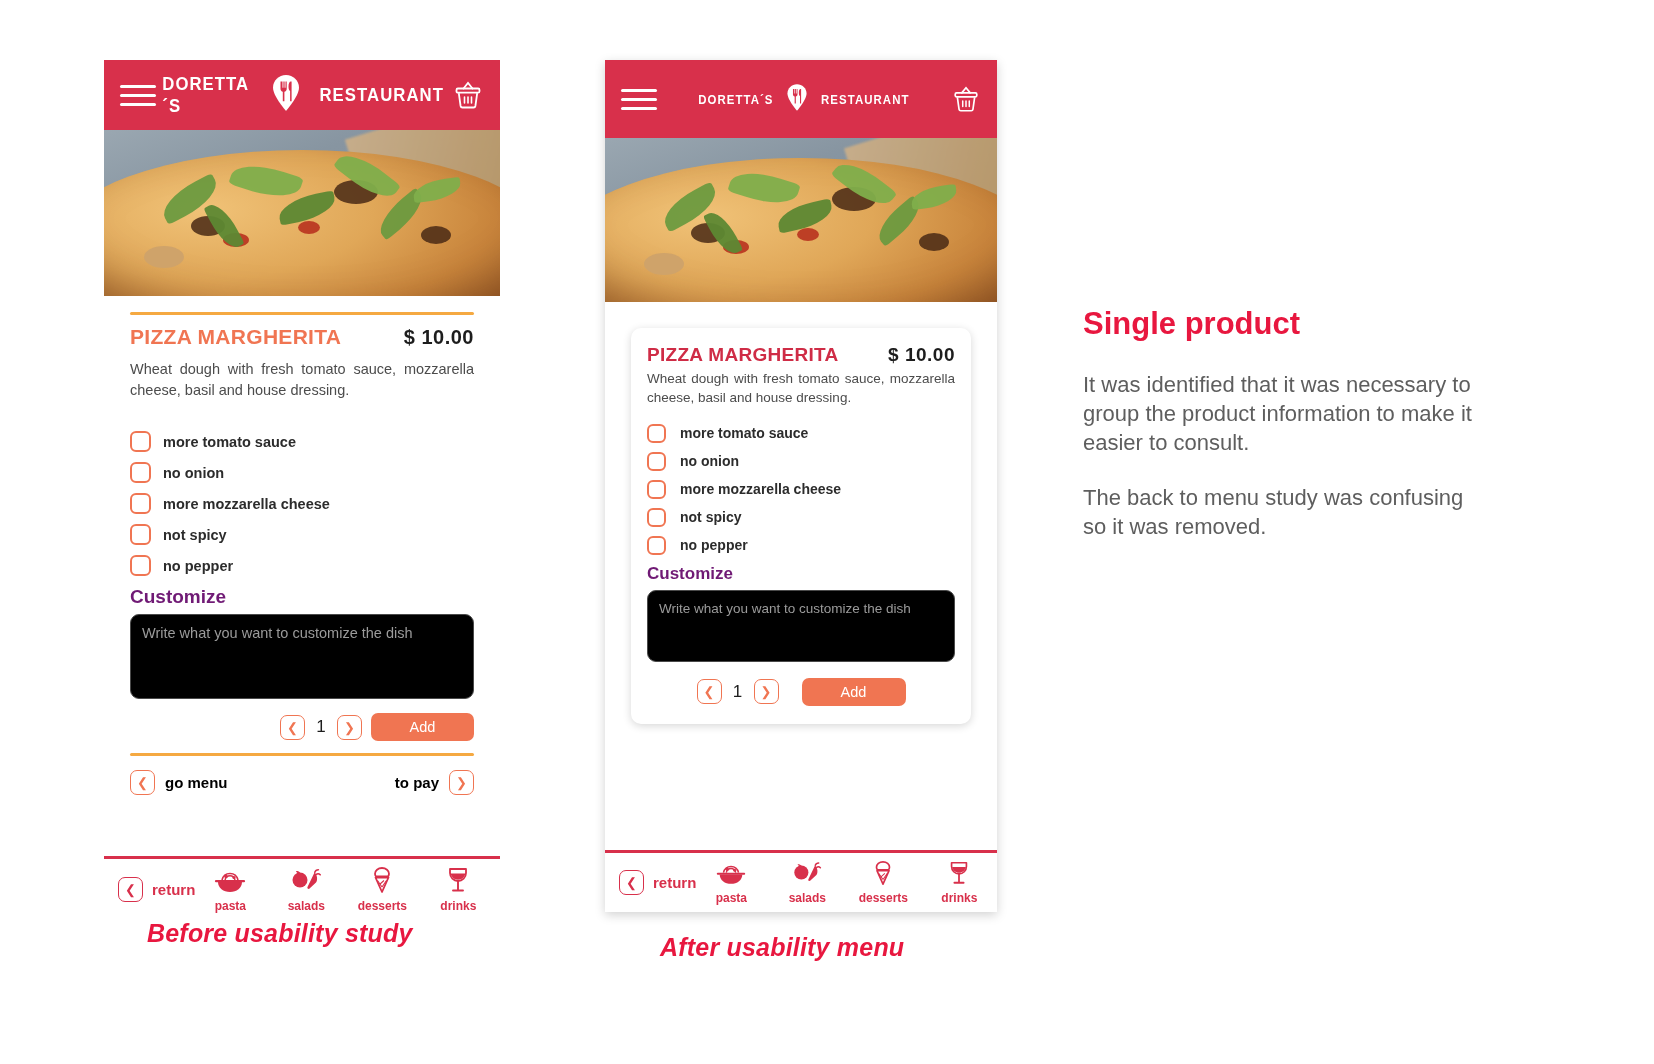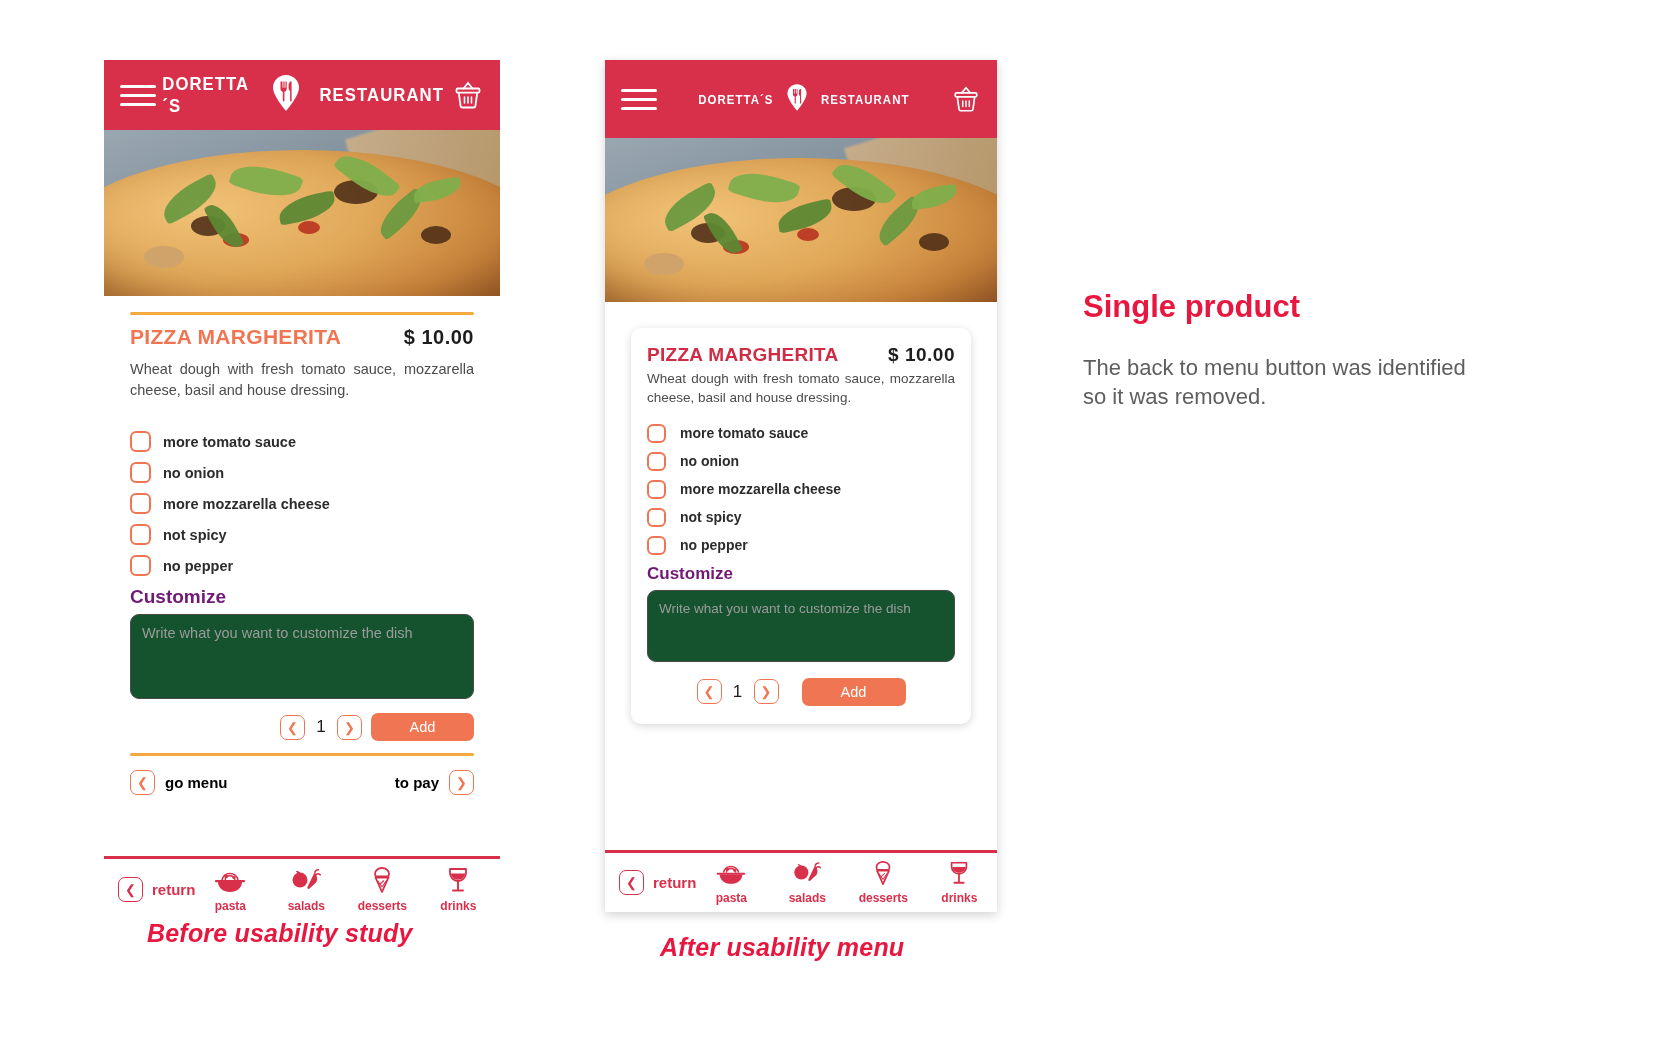--- a/index.html
+++ b/index.html
@@ -81,21 +81,21 @@
     text-align:justify; text-justify:inter-word;
   }
   .opts { margin-top:30px; }
   .opt-row { display:flex; align-items:center; gap:12px; margin-bottom:10px; cursor:pointer; }
   .cbx { width:21px; height:21px; border:2px solid #f07552; border-radius:6px; background:#fff; flex:none; }
   .opt-label { font-size:14.5px; color:#2c2c2c; font-weight:bold; }
   .customize-h { color:#701a75; font-size:19px; font-weight:bold; margin-top:6px; }
   .custom-box {
     margin-top:6px; border:1.5px solid #4a4a4a; border-radius:9px;
     height:85px; padding:9px 11px; color:#9b9b9b; font-size:14.5px; line-height:1.35;
-    background:#14532d;
+    background:#000000;
   }
   .qty-row { display:flex; align-items:center; justify-content:flex-end; gap:9px; margin-top:14px; }
   .stepper {
     width:25px; height:25px; border:1.6px solid #f07552; border-radius:7px;
     display:flex; align-items:center; justify-content:center;
     color:#f07552; font-size:13px; background:#fff; cursor:pointer;
   }
   .qty-num { font-size:17px; color:#1d1d1d; min-width:14px; text-align:center; }
   .add-btn {
     background:#f07552; color:#fff; border:none; border-radius:7px;
@@ -141,21 +141,21 @@
 
   
   .caption {
     position:absolute; color:#e8173f; font-size:25px; font-weight:bold;
     font-style:italic; letter-spacing:.2px;
   }
   .caption.before-cap { left:147px; top:919px; }
   .caption.after-cap  { left:660px; top:933px; }
 
   
-  .notes { position:absolute; left:1083px; top:289px; width:400px; }
+  .notes { position:absolute; left:1083px; top:306px; width:400px; }
   .notes h2 { color:#e8173f; font-size:31px; font-weight:bold; letter-spacing:0px; margin-bottom:28px; }
   .notes p { color:#5e5e5e; font-size:22px; line-height:1.32; margin-bottom:26px; }
 </style>
 </head>
 <body>
 
 <div class="canvas">
 
   <div class="phone before">
 
@@ -462,16 +462,17 @@
         </div>
       </div>
     </div>
   </div>
 
   <div class="caption before-cap">Before usability study</div>
   <div class="caption after-cap">After usability menu</div>
 
   <div class="notes">
     <h2>Single product</h2>
-    <p>The back to menu button was identified so it was removed.</p>
+    <p>It was identified that it was necessary to group the product information to make it easier to consult.</p>
+    <p>The back to menu study was confusing so it was removed.</p>
   </div>
 
 </div>
 
 </body></html>

